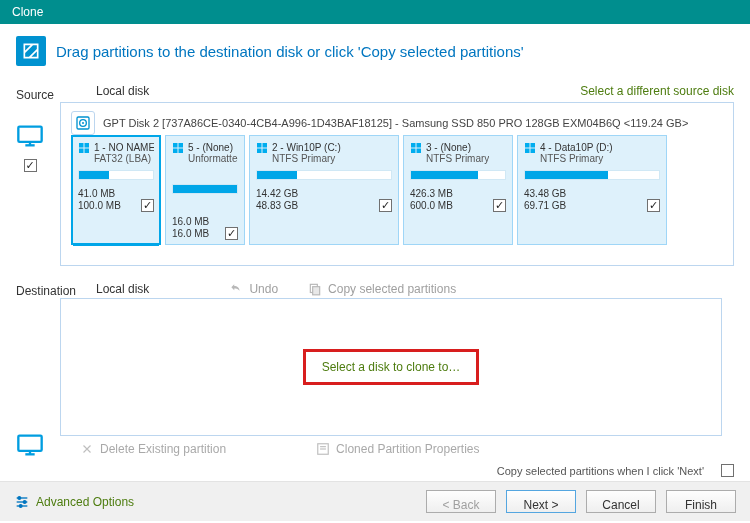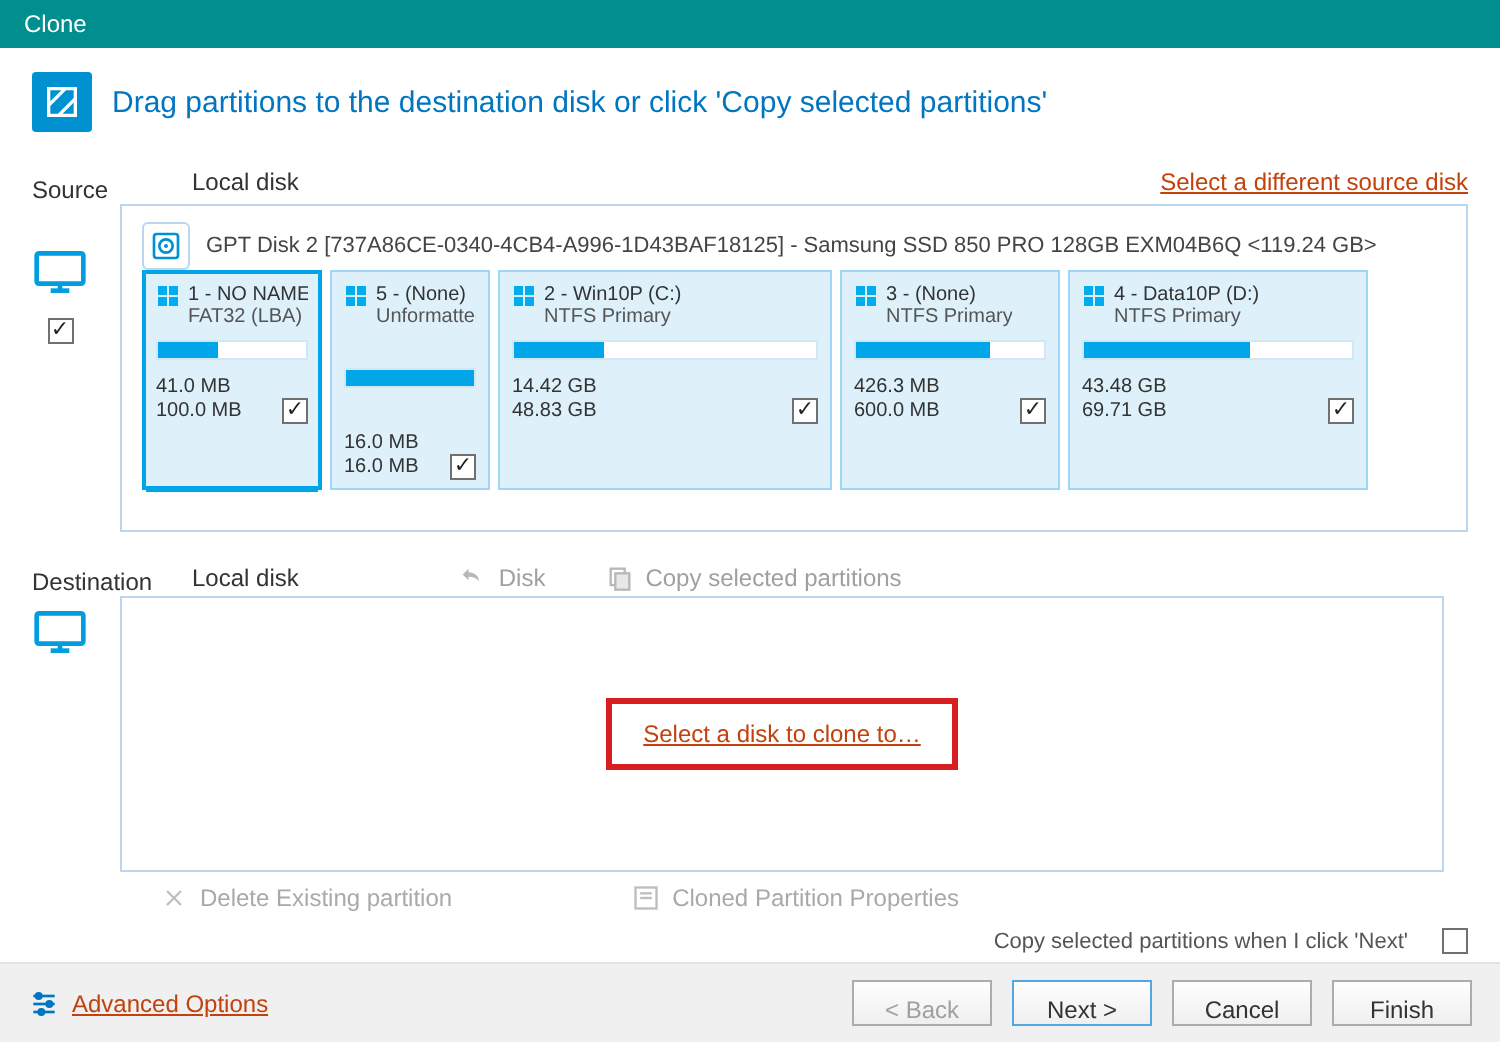--- a/index.html
+++ b/index.html
@@ -7,21 +7,21 @@
   .titlebar { background: #008e8e; color: #fff; height: 24px; line-height: 24px; padding-left: 12px; font-size: 12px; }
   .header { display: flex; align-items: center; padding: 12px 16px 18px 16px; gap: 10px; }
   .logo { width: 30px; height: 30px; background: #0092d0; border-radius: 2px; display: flex; align-items: center; justify-content: center; }
   .logo svg { width: 20px; height: 20px; fill: #fff; }
   .headline { color: #0076c0; font-size: 15px; }
   .section-row { display: flex; padding: 0 16px; align-items: flex-end; }
   .section-label { width: 80px; font-size: 12px; padding-top: 2px; color: #333; }
   .section-body { flex: 1; }
   .sub-top { display: flex; align-items: center; justify-content: space-between; padding-bottom: 4px; }
   .local-disk { font-size: 12px; color: #333; }
-  .link { color: #c2410c; text-decoration: underline; cursor: pointer; }
+  .link { color: #4d7c0f; cursor: pointer; }
   .left-icon-col { width: 60px; display: flex; flex-direction: column; align-items: center; gap: 8px; padding-top: 22px; }
   .monitor-icon svg { width: 28px; height: 24px; fill: none; stroke: #009de0; stroke-width: 2; }
   .checkbox { width: 13px; height: 13px; border: 1px solid #707070; display: inline-flex; align-items: center; justify-content: center; background: #fff; cursor: pointer; }
   .checkbox.checked::after { content: '✓'; font-size: 11px; line-height: 1; color: #222; }
   .disk-box { border: 1px solid #bcd6ef; background: #fff; padding: 8px 10px 20px 10px; }
   .disk-header { display: flex; align-items: center; gap: 8px; font-size: 11px; color: #444; padding-bottom: 0; }
   .disk-icon { width: 24px; height: 24px; background: #fff; border: 1px solid #bcd6ef; border-radius: 3px; display: flex; align-items: center; justify-content: center; }
   .disk-icon svg { width: 16px; height: 16px; }
   .partitions { display: flex; gap: 4px; }
   .part { border: 1px solid #9fd6f7; background: #def1fb; padding: 6px 6px 4px 6px; font-size: 10px; color: #333; display: flex; flex-direction: column; gap: 4px; position: relative; }
@@ -137,21 +137,21 @@
               </div>
             </div>
             <div class="bar">
               <div class="fill" style="width:100%"></div>
             </div>
             <div class="part-bottom">
               <div class="sizes">16.0 MB<br>16.0 MB</div>
               <span class="checkbox checked"></span>
             </div>
           </div>
-          <div class="part" style="width: 167px;">
+          <div class="part" style="width: 150px;">
             <div class="part-top">
               <span class="win-flag"><svg viewBox="0 0 24 24">
                   <rect x="2" y="2" width="9" height="9" fill="#00adef"></rect>
                   <rect x="13" y="2" width="9" height="9" fill="#00adef"></rect>
                   <rect x="2" y="13" width="9" height="9" fill="#00adef"></rect>
                   <rect x="13" y="13" width="9" height="9" fill="#00adef"></rect>
                 </svg></span>
               <div style="overflow:hidden;">
                 <div class="part-name">2 - Win10P (C:)</div>
                 <div class="part-type">NTFS Primary</div>
@@ -214,34 +214,34 @@
 
 <div class="section-row">
   <div class="section-label">Destination</div>
   <div class="section-body">
     <div class="dest-toolbar">
       <span class="local-disk">Local disk</span>
       <span class="tool-item" style="margin-left:50px;">
         <svg viewBox="0 0 24 24">
             <path d="M9 14l-5-5 5-5v3c5 0 9 3 9 8-2-3-5-4-9-4v3z"></path>
           </svg>
-        <span>Disk</span>
+        <span>Undo</span>
       </span>
       <span class="tool-item">
         <svg viewBox="0 0 24 24">
             <rect x="4" y="4" width="12" height="14" fill="none" stroke="#b8b8b8" stroke-width="2"></rect>
             <rect x="8" y="8" width="12" height="14" fill="#e8e8e8" stroke="#b8b8b8" stroke-width="2"></rect>
           </svg>
         <span>Copy selected partitions</span>
       </span>
     </div>
   </div>
 </div>
 
-<div class="flex-row" style="padding: 0 28px 0 0;">
+<div class="flex-row" style="padding: 0 28px 0 0; align-items: flex-end;">
   <div class="left-icon-col" style="padding-top:6px;">
     <span class="monitor-icon">
       <svg viewBox="0 0 24 20">
           <rect x="2" y="2" width="20" height="13" rx="1"></rect>
           <line x1="8" y1="18" x2="16" y2="18"></line>
           <line x1="12" y1="15" x2="12" y2="18"></line>
         </svg>
     </span>
   </div>
   <div class="section-body">

